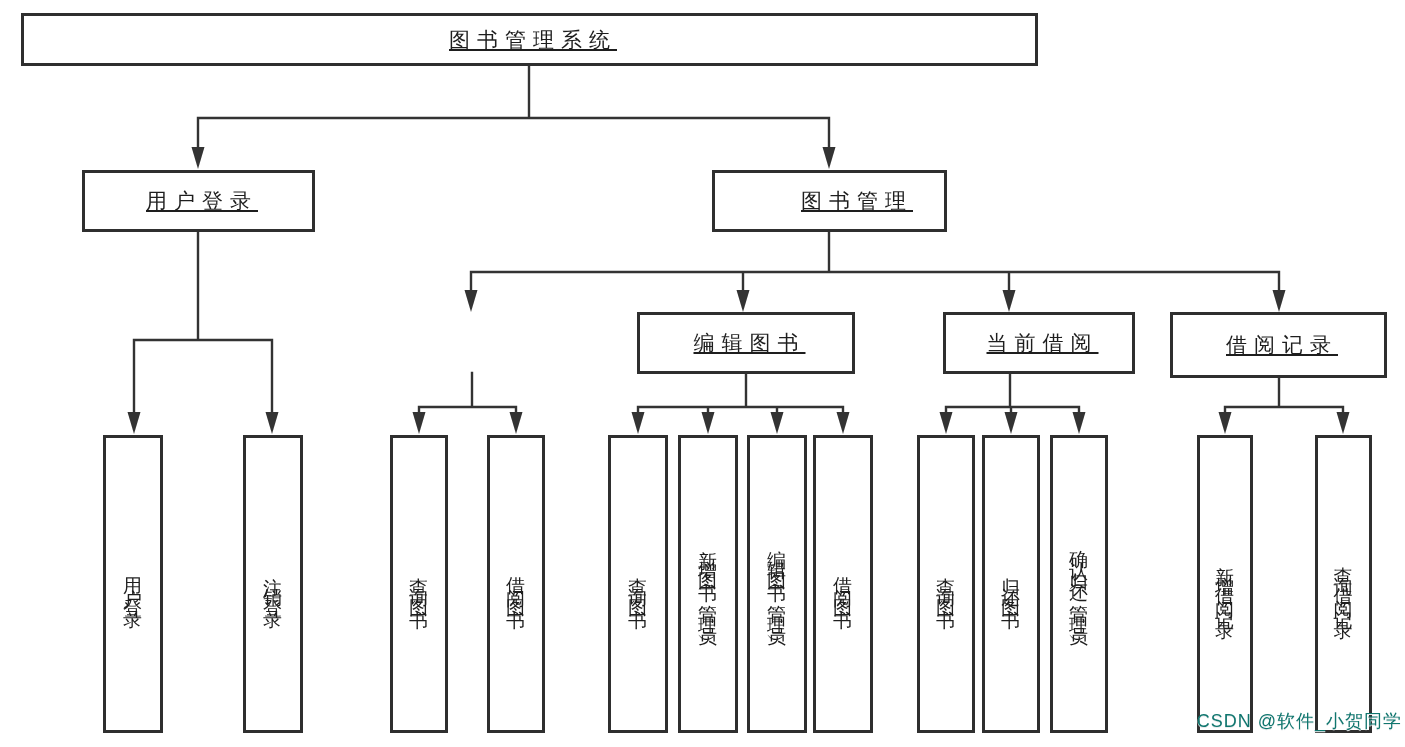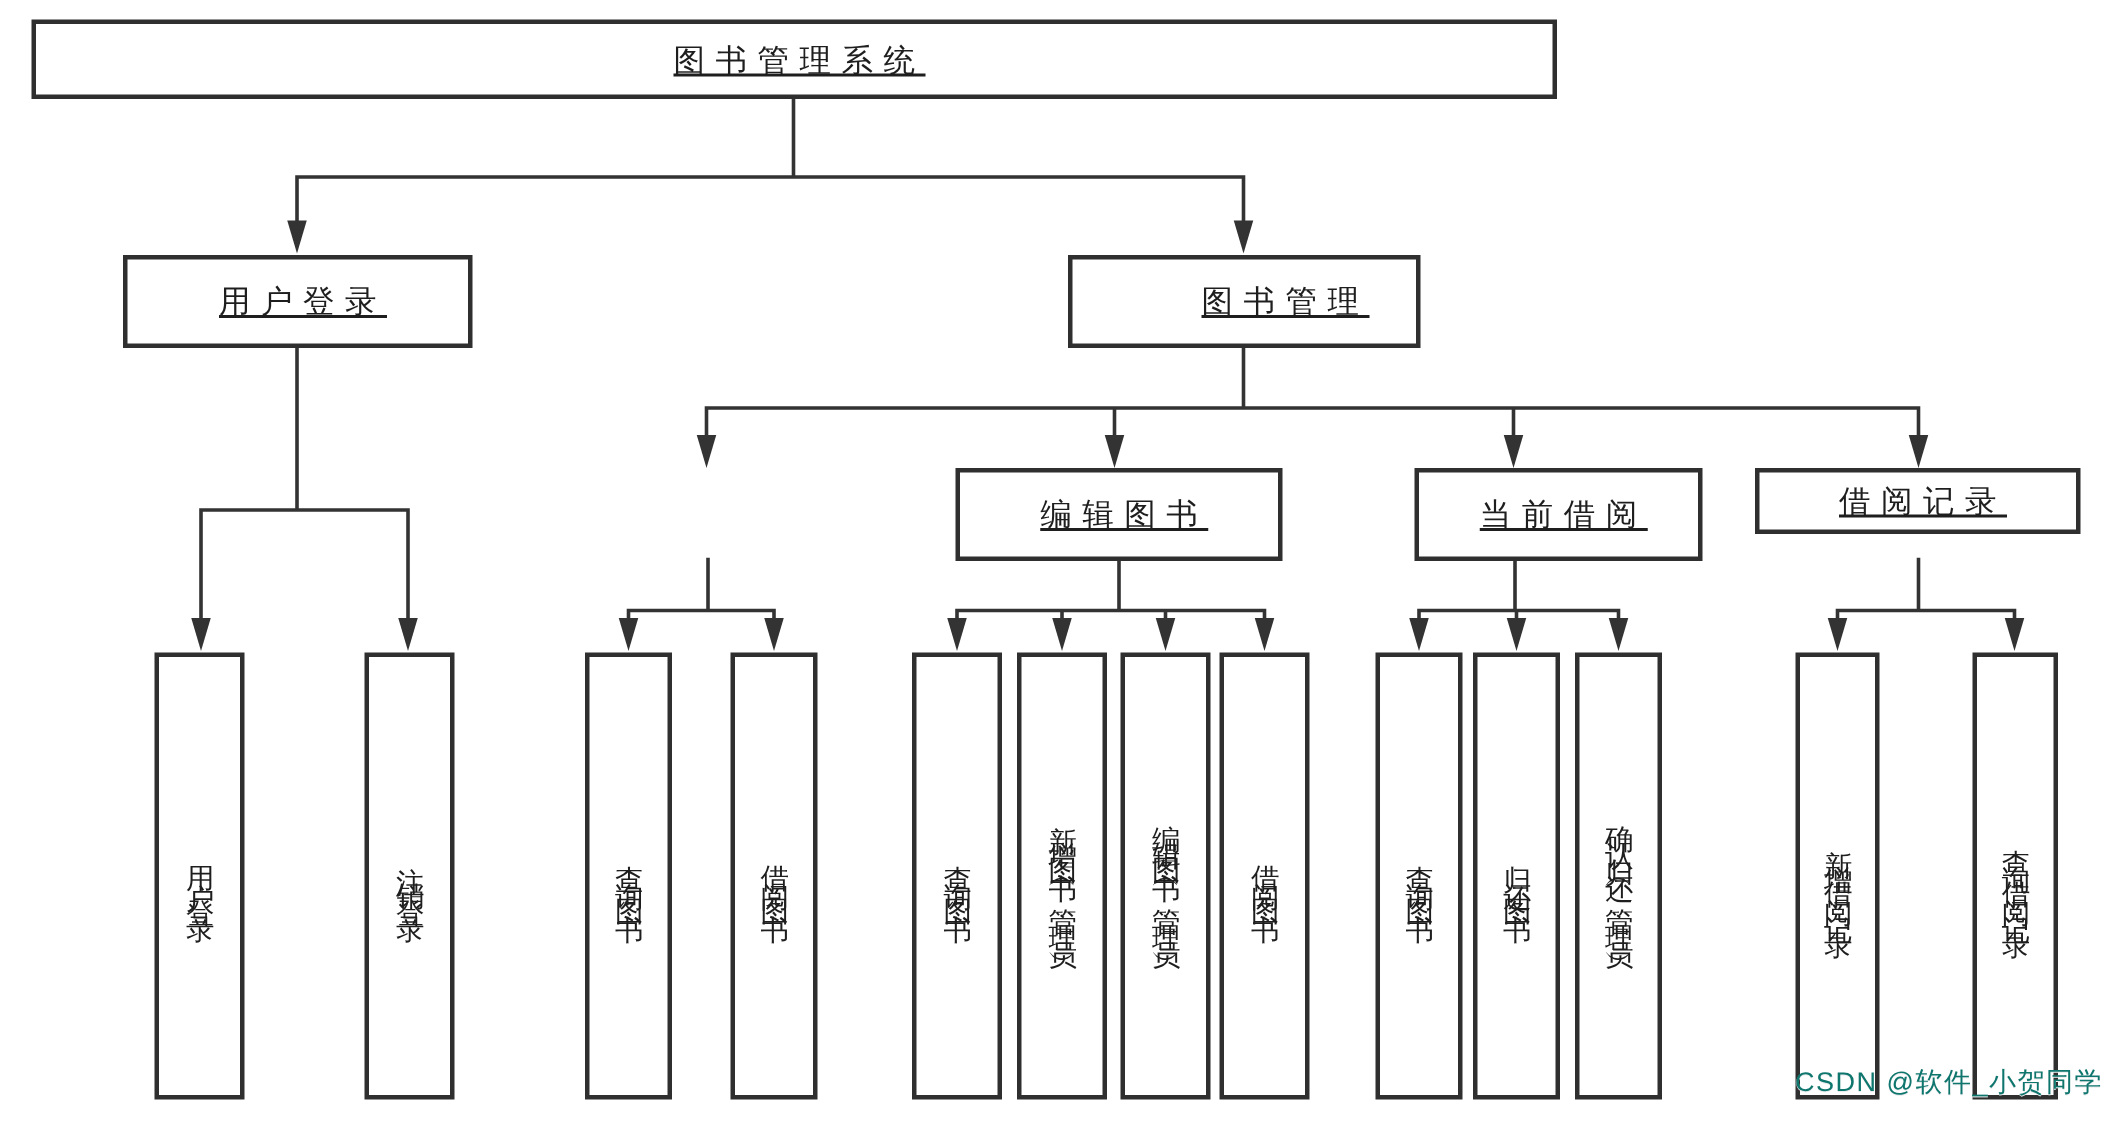--- a/index.html
+++ b/index.html
@@ -77,21 +77,21 @@
   <div class="node" style="left:712px;top:170px;width:235px;height:62px;padding-left:48px;">
     <span class="hlabel">图书管理</span>
   </div>
 
   <div class="node" style="left:637px;top:312px;width:218px;height:62px;">
     <span class="hlabel">编辑图书</span>
   </div>
   <div class="node" style="left:943px;top:312px;width:192px;height:62px;">
     <span class="hlabel">当前借阅</span>
   </div>
-  <div class="node" style="left:1170px;top:312px;width:217px;height:44px;">
+  <div class="node" style="left:1170px;top:312px;width:217px;height:66px;">
     <span class="hlabel">借阅记录</span>
   </div>
 
   <div class="node leaf" style="left:103px;top:435px;width:60px;height:298px;">
     <span class="vlabel">用户登录</span>
   </div>
   <div class="node leaf" style="left:243px;top:435px;width:60px;height:298px;">
     <span class="vlabel">注销登录</span>
   </div>
 

